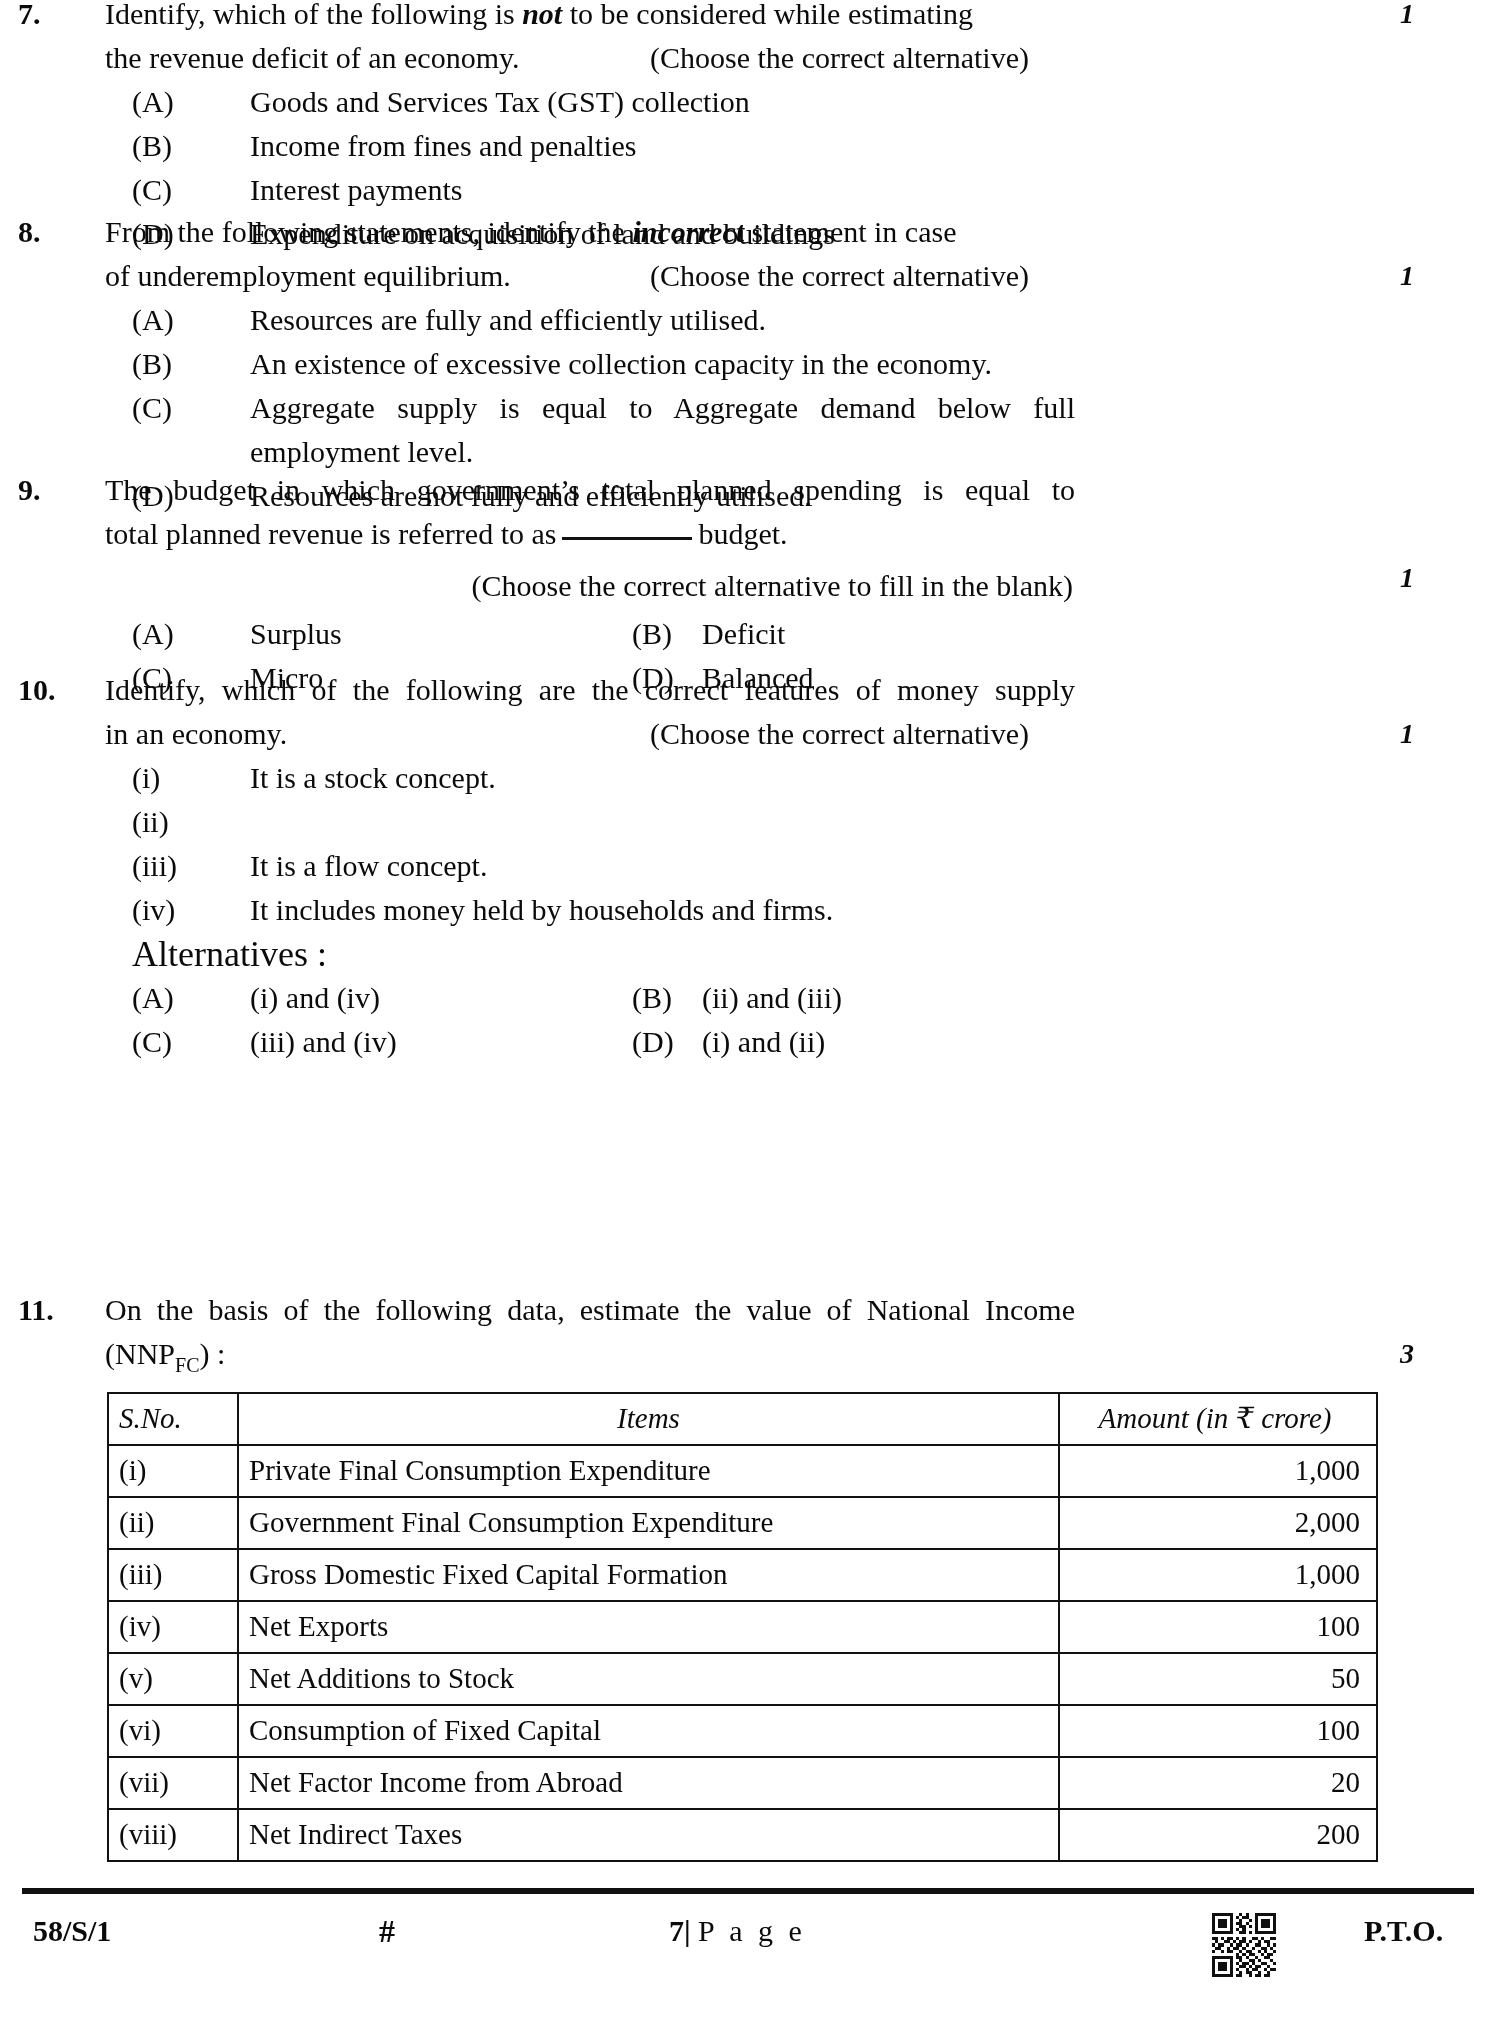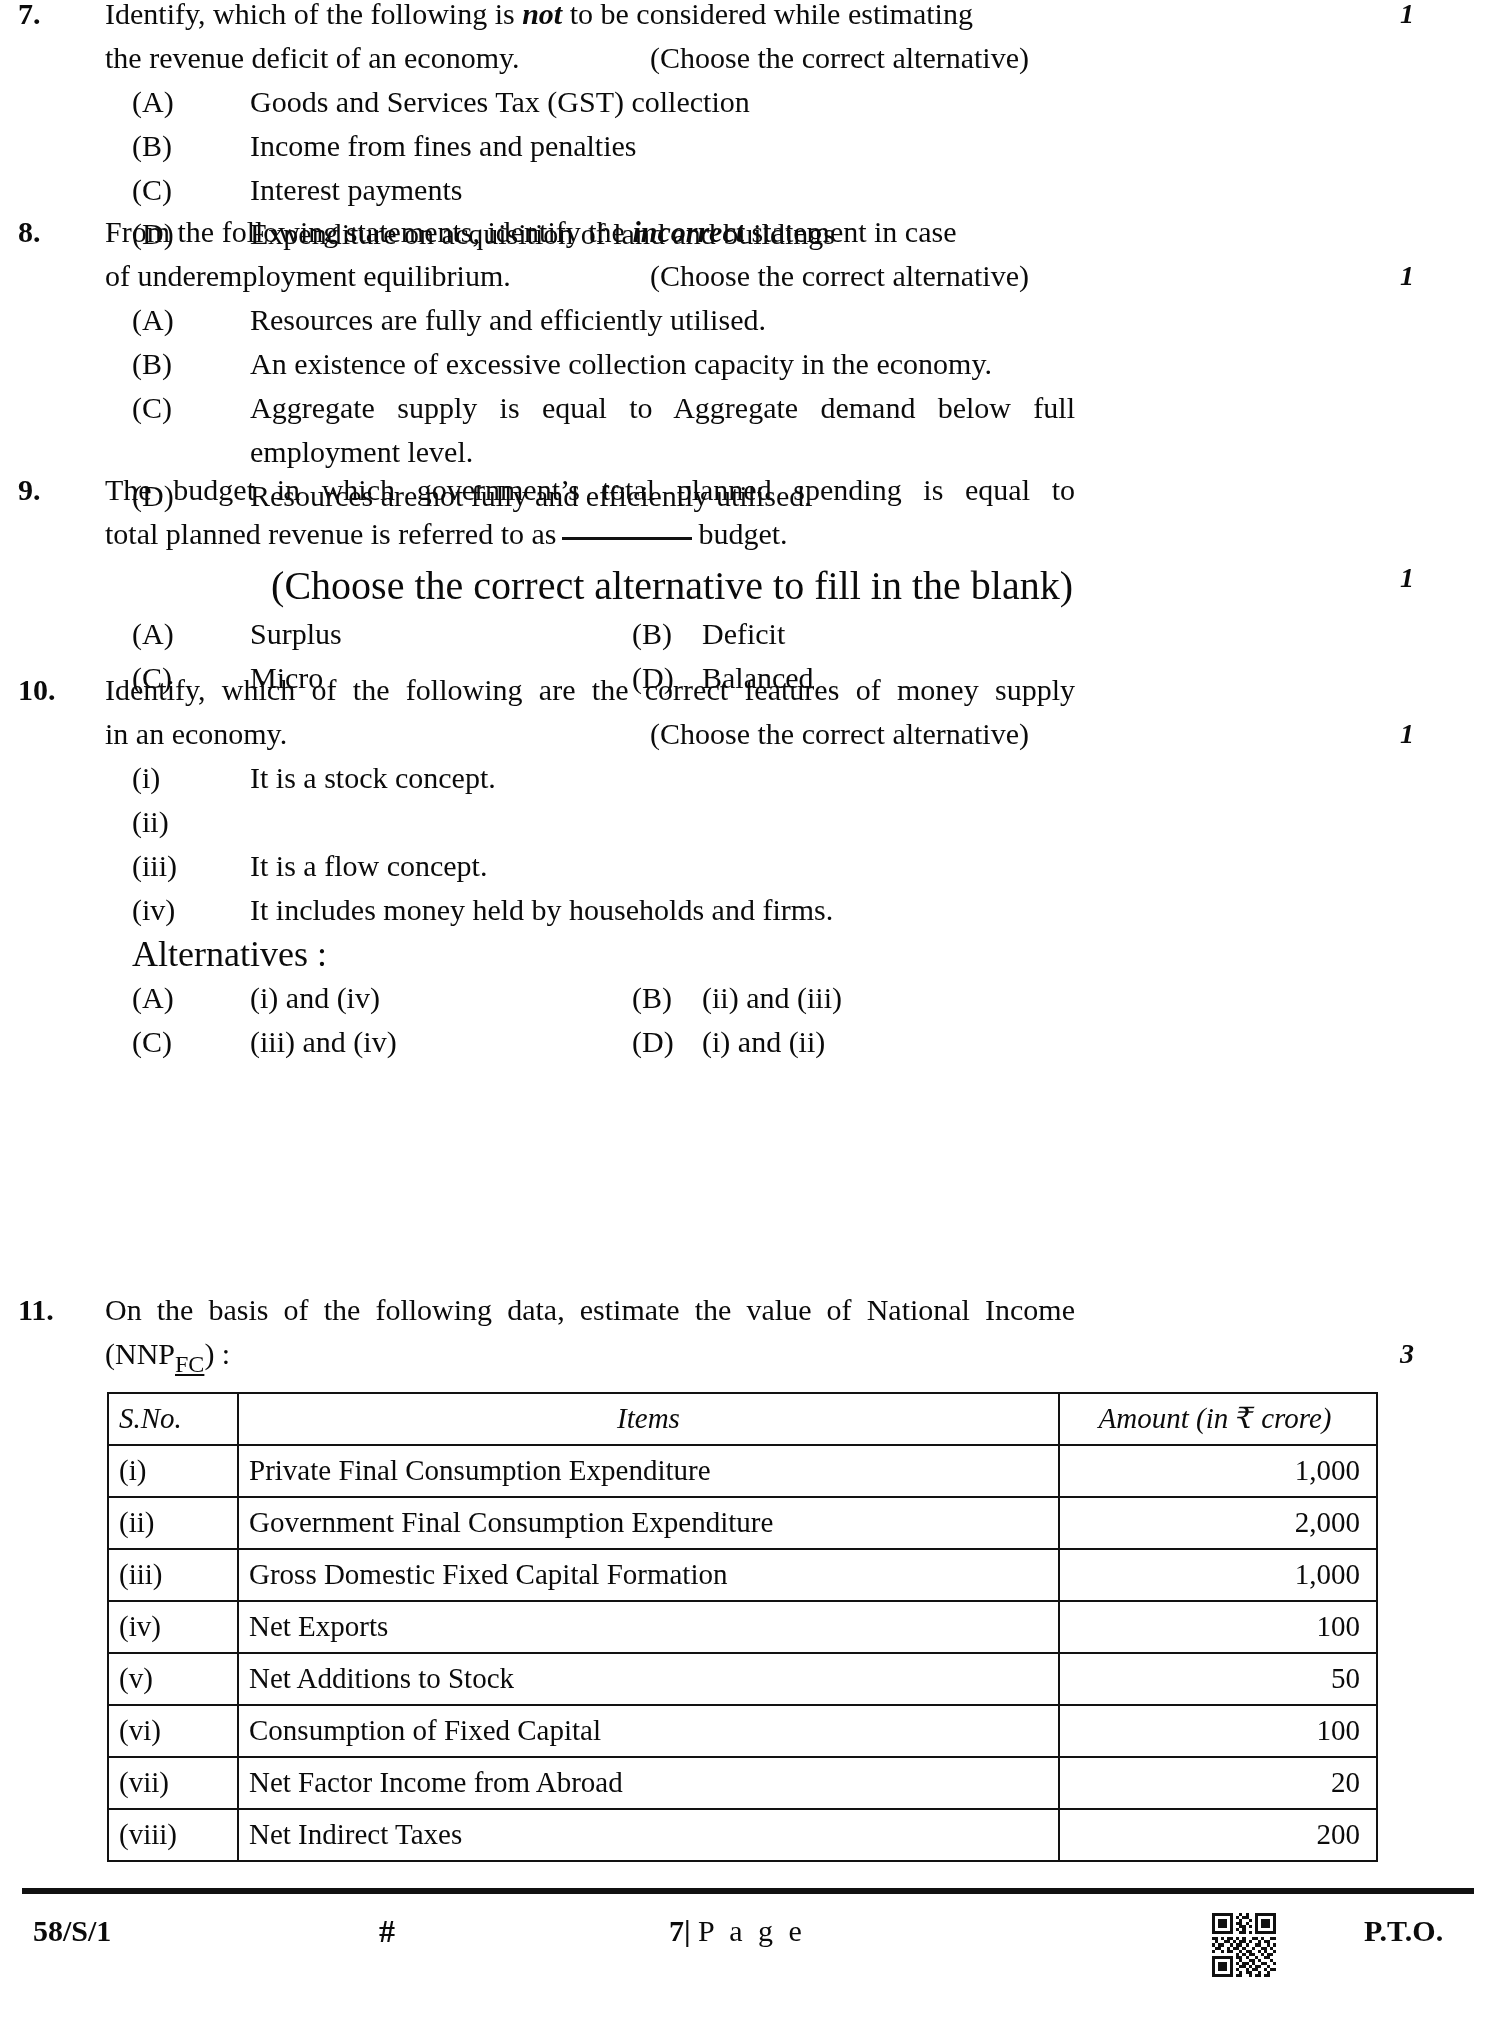--- a/index.html
+++ b/index.html
@@ -115,31 +115,30 @@
   .roman .txt { left: 145px; }
 
   .alts {
     position: relative;
     left: 27px;
     font-size: 36px;
     line-height: 44px;
   }
 
   .center-inst {
-    font-size: 40px;
+    font-size: 30px;
     line-height: 44px;
     text-align: right;
     padding-right: 2px;
   }
 
   sub.fc {
-    font-size: 24px;
+    font-size: 20px;
     vertical-align: -8px;
     letter-spacing: 0;
-    text-decoration: underline;
   }
 
   
   .tbl-wrap {
     position: absolute;
     left: 107px;
     width: 1275px;
   }
   table.data {
     border-collapse: collapse;

